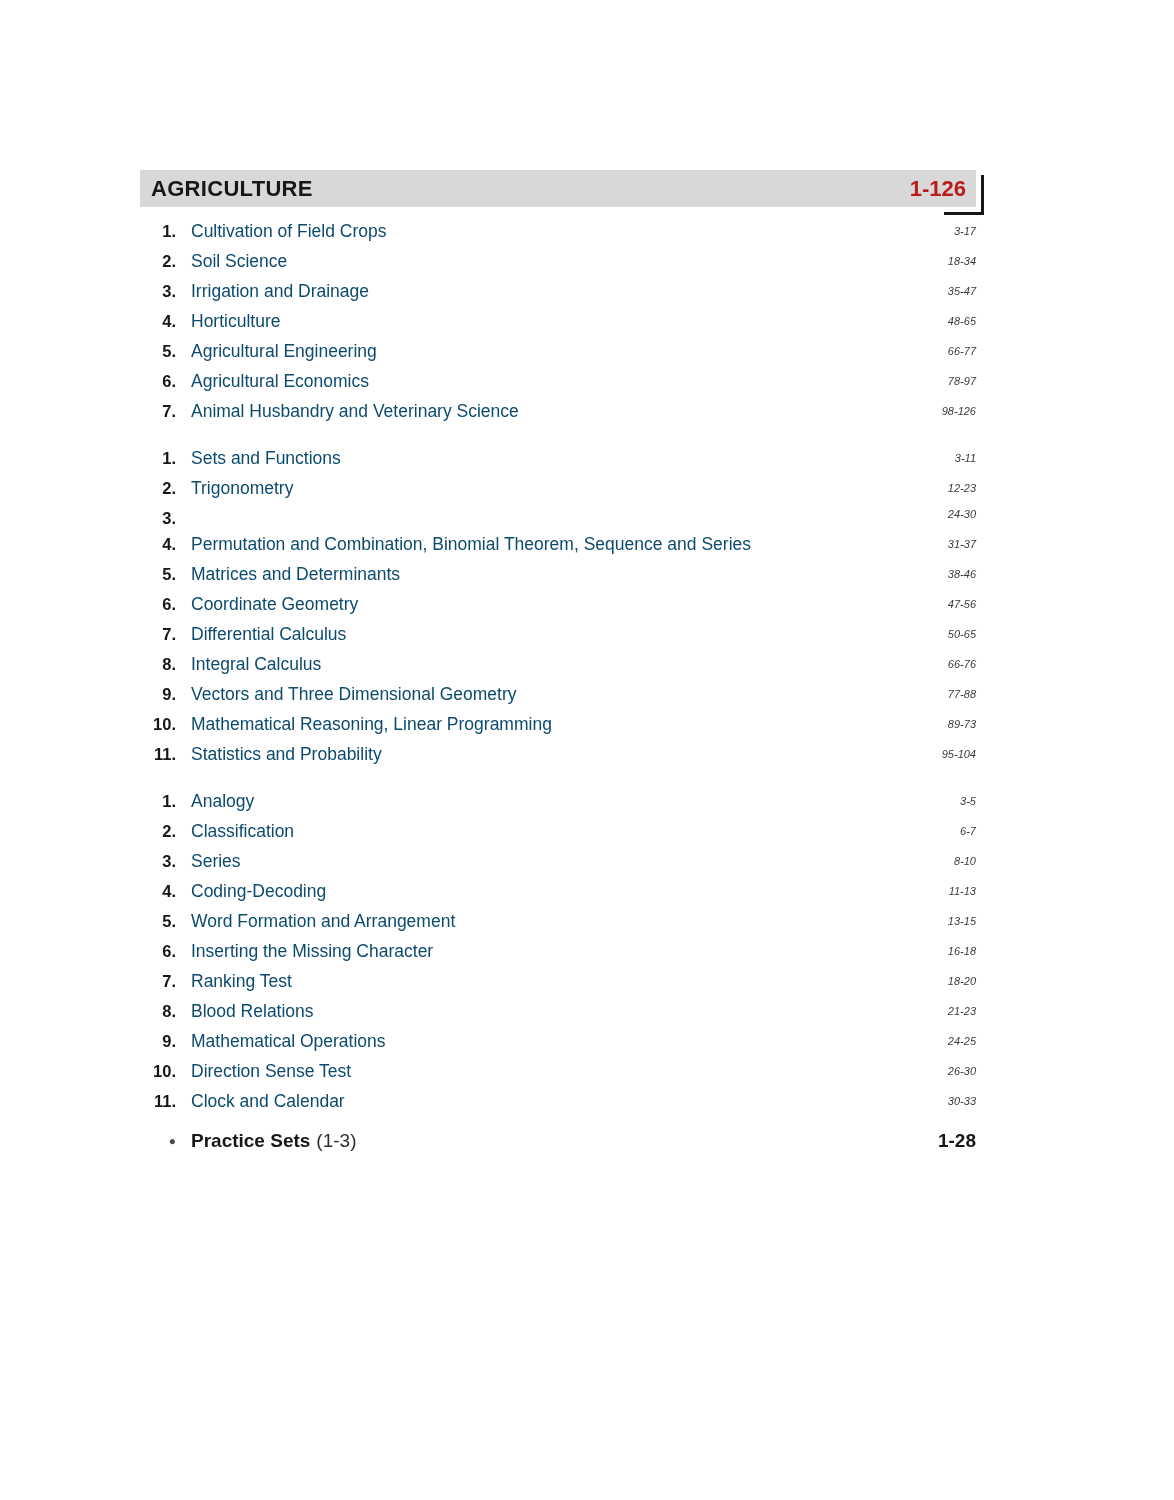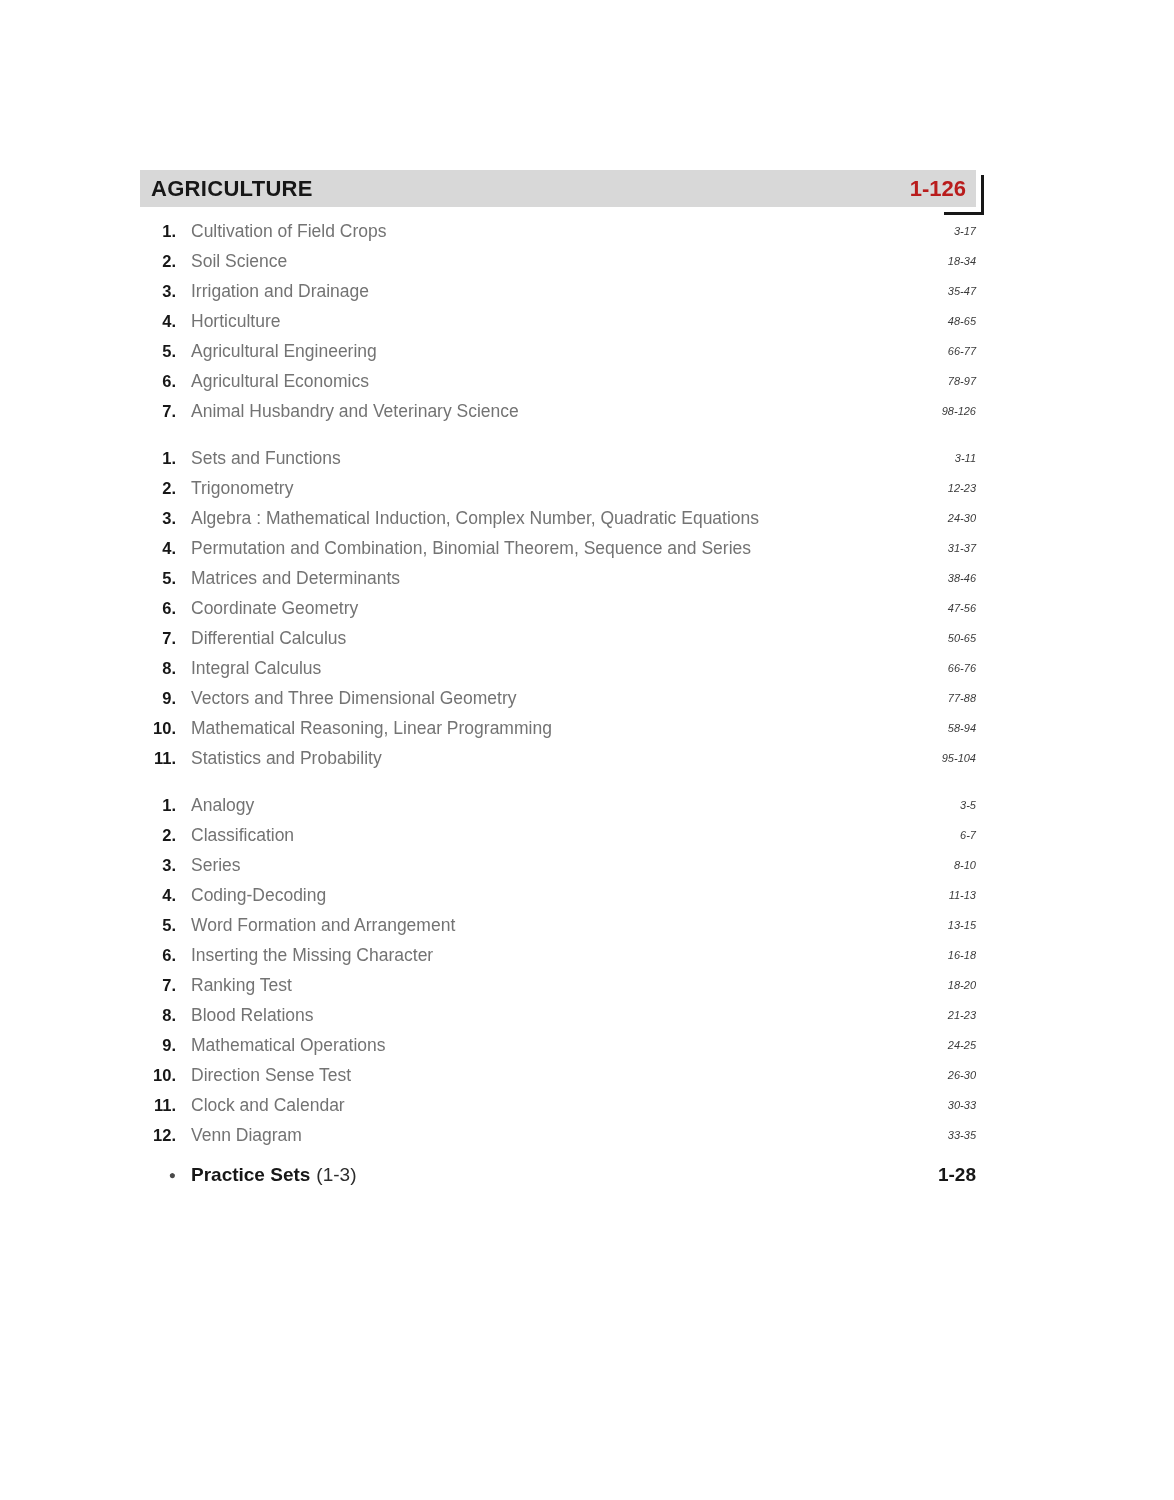--- a/index.html
+++ b/index.html
@@ -20,21 +20,21 @@
   .bar-title { font-weight:700; font-size:22px; letter-spacing:0.3px; color:#171717; }
   .bar-pages { font-weight:700; font-size:22px; color:#b91c1c; }
   .bar::after {
     content:""; position:absolute; top:5px; right:-8px; width:37px; height:37px;
     border-right:3.5px solid #171717; border-bottom:3.5px solid #171717; pointer-events:none;
   }
 
   .items { margin-bottom:17px; }
   .row { display:flex; line-height:30px; font-size:17.5px; }
   .num { flex:none; width:36px; text-align:right; font-weight:700; font-size:16.5px; color:#171717; }
-  .title { flex:1; padding-left:15px; color:#737373; }
+  .title { flex:1; padding-left:15px; color:#0c4a6e; }
   .pages { flex:none; font-style:italic; font-size:11px; color:#3a3a3a; text-align:right; }
 
   
   .row.two .title { line-height:22px; padding-top:4px; padding-bottom:4px; }
   .row.two .num   { line-height:22px; padding-top:4px; }
   .row.two .pages { align-self:flex-end; line-height:22px; padding-bottom:4px; }
 
   
   .row.practice { margin-top:8px; line-height:34px; font-size:19px; }
   .row.practice .bullet { flex:none; width:36px; text-align:right; font-size:12px; color:#4a4a4a; }
@@ -99,21 +99,20 @@
             <span class="pages">3-11</span>
           </div>
           <div class="row">
             <span class="num">2.</span>
             <span class="title">Trigonometry</span>
             <span class="pages">12-23</span>
           </div>
           <div class="row two">
             <span class="num">3.</span>
             <span class="title">
-              <div>Algebra : Mathematical Induction, Complex Number, Quadratic Equations</div>
             </span>
             <span class="pages">24-30</span>
           </div>
           <div class="row">
             <span class="num">4.</span>
             <span class="title">Permutation and Combination, Binomial Theorem, Sequence and Series</span>
             <span class="pages">31-37</span>
           </div>
           <div class="row">
             <span class="num">5.</span>
@@ -136,21 +135,21 @@
             <span class="pages">66-76</span>
           </div>
           <div class="row">
             <span class="num">9.</span>
             <span class="title">Vectors and Three Dimensional Geometry</span>
             <span class="pages">77-88</span>
           </div>
           <div class="row">
             <span class="num">10.</span>
             <span class="title">Mathematical Reasoning, Linear Programming</span>
-            <span class="pages">58-94</span>
+            <span class="pages">89-73</span>
           </div>
           <div class="row">
             <span class="num">11.</span>
             <span class="title">Statistics and Probability</span>
             <span class="pages">95-104</span>
           </div>
         </div>
       </section>
       <section class="toc-section">
         <div class="items">
@@ -201,25 +200,20 @@
           </div>
           <div class="row">
             <span class="num">10.</span>
             <span class="title">Direction Sense Test</span>
             <span class="pages">26-30</span>
           </div>
           <div class="row">
             <span class="num">11.</span>
             <span class="title">Clock and Calendar</span>
             <span class="pages">30-33</span>
-          </div>
-          <div class="row">
-            <span class="num">12.</span>
-            <span class="title">Venn Diagram</span>
-            <span class="pages">33-35</span>
           </div>
           <div class="row practice">
             <span class="bullet">●</span>
             <span class="plabel"><b>Practice Sets</b><span class="rest">(1-3)</span></span>
             <span class="ppages">1-28</span>
           </div>
         </div>
       </section>
     </div>
 </div>

